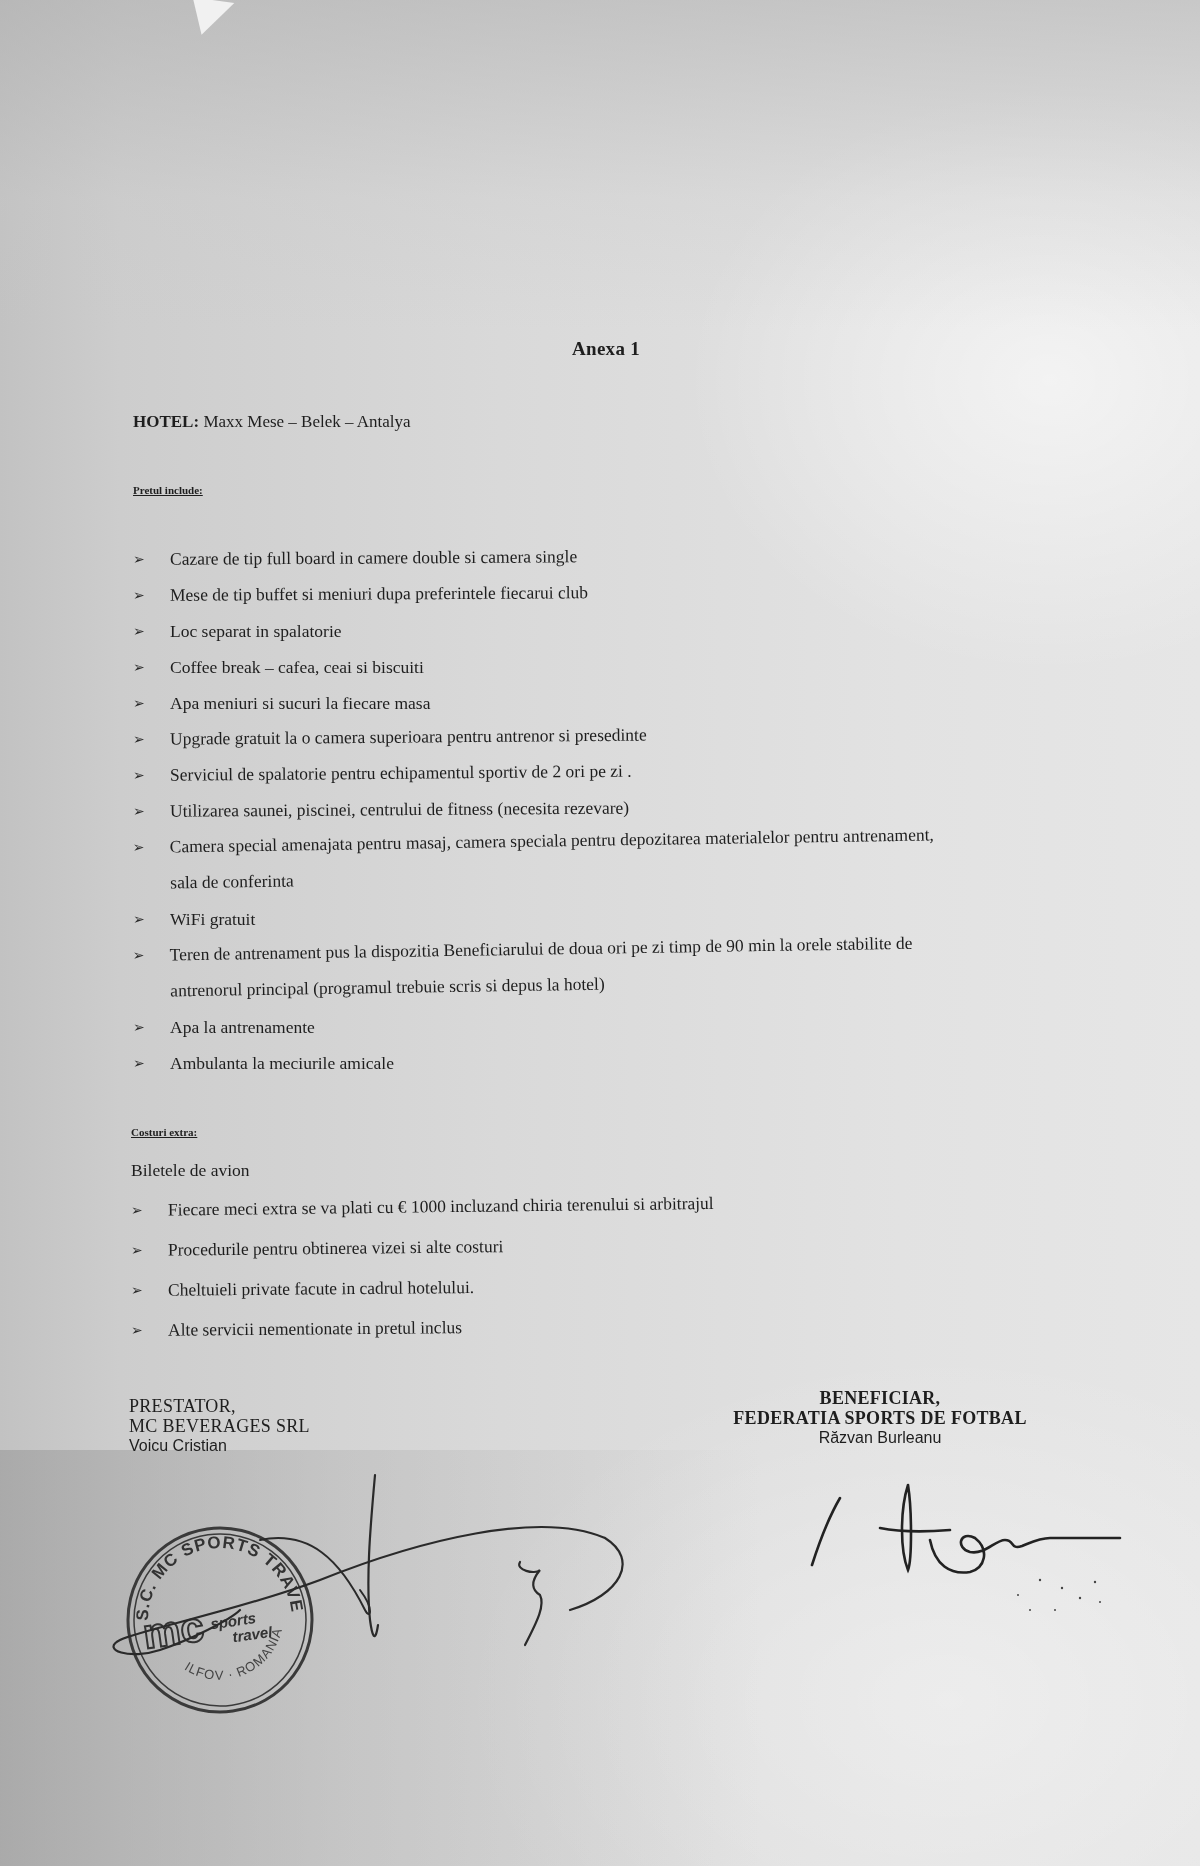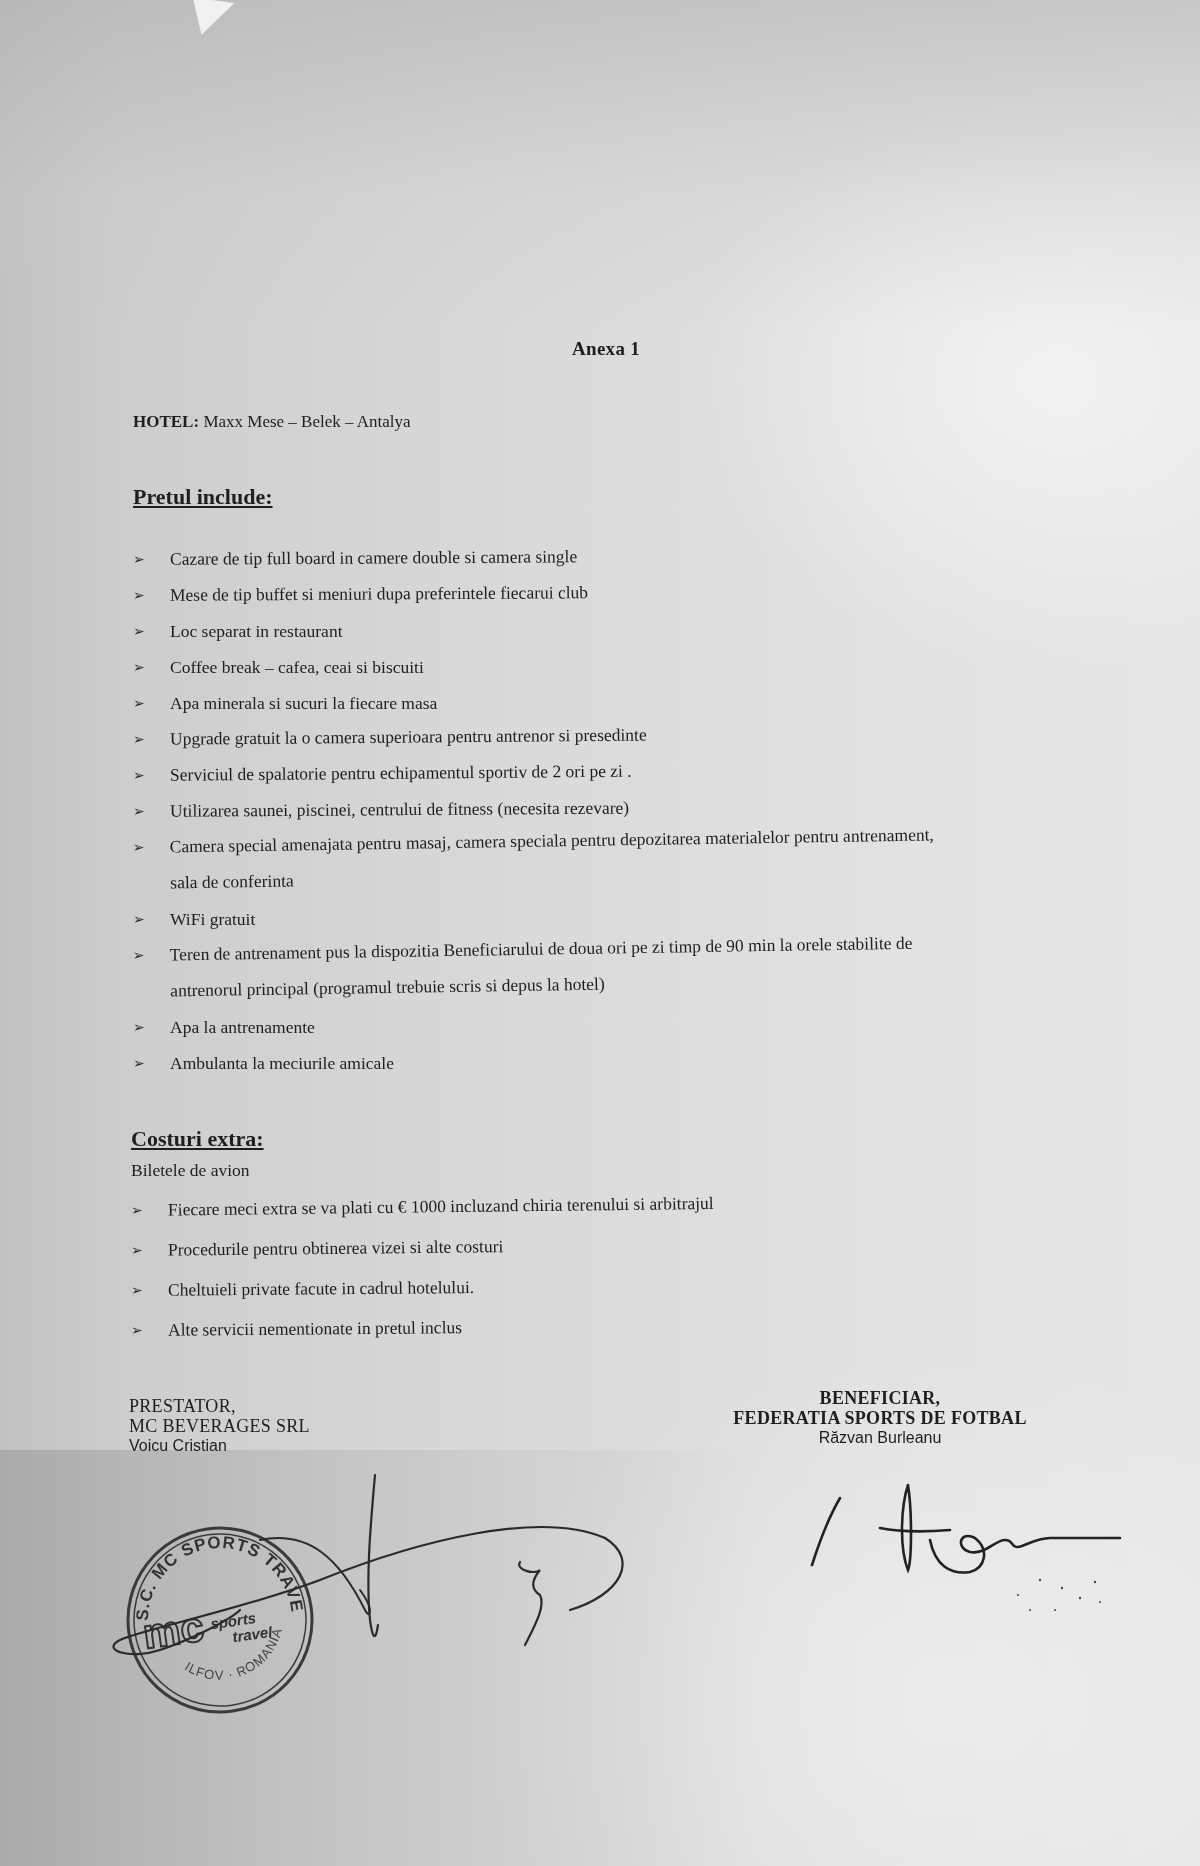--- a/index.html
+++ b/index.html
@@ -25,21 +25,21 @@
     border-left: 14px solid transparent; border-right: 28px solid transparent;
     border-top: 36px solid #f1f1f1; transform: rotate(8deg);
   }
   .page { position: absolute; left: 0; top: 0; width: 1200px; height: 1332px; }
   .title {
     position: absolute; left: 572px; top: 338px; font-size: 19px; font-weight: bold; letter-spacing: 0.3px;
   }
   .hotel { position: absolute; left: 133px; top: 412px; font-size: 17px; }
   .hotel b { font-weight: bold; text-align: center; }
   .section-head {
-    position: absolute; font-size: 22px; font-weight: bold; text-decoration: underline;
+    position: absolute; font-size: 11px; font-weight: bold; text-decoration: underline;
   }
   .list { position: absolute; left: 133px; margin: 0; padding: 0; list-style: none; }
   .list li {
     position: relative; padding-left: 37px; font-size: 17.5px; line-height: 36px;
     transform-origin: left center;
   }
   .list li .bullet {
     position: absolute; left: 0; top: 0; font-family: "DejaVu Sans", sans-serif; font-size: 14px; color: #2a2a2a;
   }
   .list li .cont { display: block; }
@@ -74,29 +74,29 @@
     <li style="transform: rotate(-0.35deg);">
       <span class="bullet">➢</span>
       <span>Cazare de tip full board in camere double si camera single</span>
     </li>
     <li style="transform: rotate(-0.35deg);">
       <span class="bullet">➢</span>
       <span>Mese de tip buffet si meniuri dupa preferintele fiecarui club</span>
     </li>
     <li>
       <span class="bullet">➢</span>
-      <span>Loc separat in restaurant</span>
+      <span>Loc separat in spalatorie</span>
     </li>
     <li>
       <span class="bullet">➢</span>
       <span>Coffee break – cafea, ceai si biscuiti</span>
     </li>
     <li>
       <span class="bullet">➢</span>
-      <span>Apa minerala si sucuri la fiecare masa</span>
+      <span>Apa meniuri si sucuri la fiecare masa</span>
     </li>
     <li style="transform: rotate(-0.5deg);">
       <span class="bullet">➢</span>
       <span>Upgrade gratuit la o camera superioara pentru antrenor si presedinte</span>
     </li>
     <li style="transform: rotate(-0.5deg);">
       <span class="bullet">➢</span>
       <span>Serviciul de spalatorie pentru echipamentul sportiv de 2 ori pe zi .</span>
     </li>
     <li style="transform: rotate(-0.4deg);">

